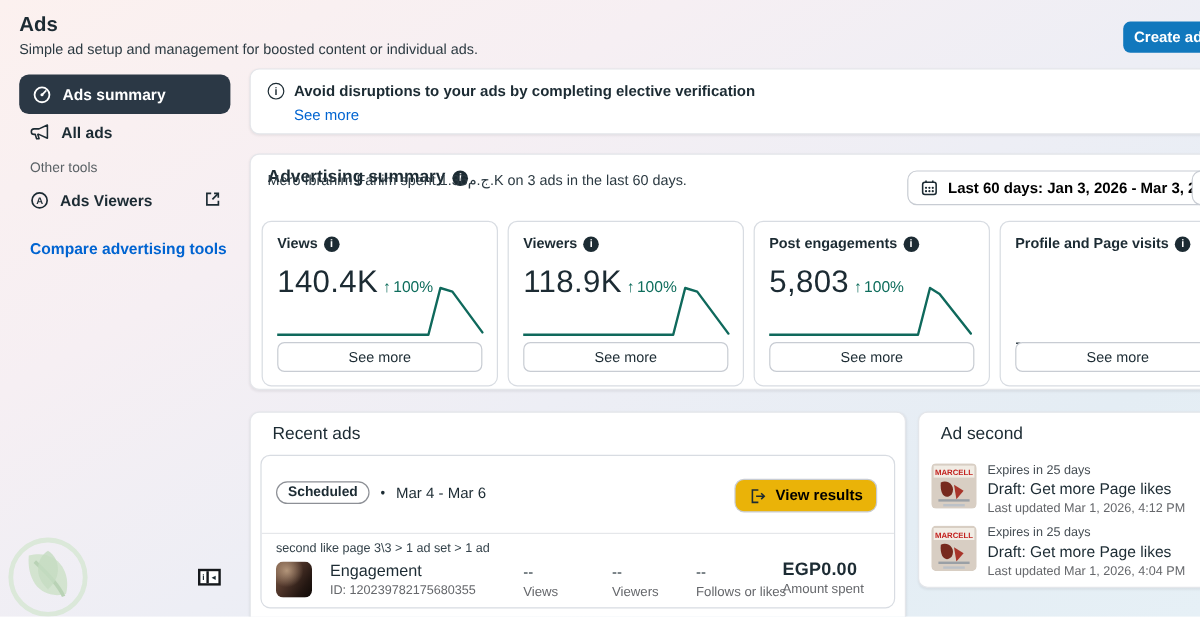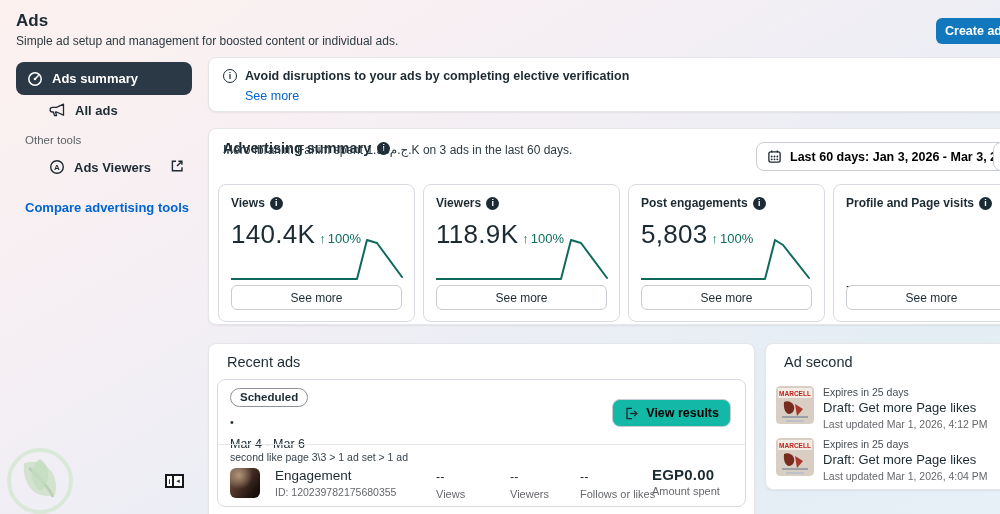--- a/index.html
+++ b/index.html
@@ -22,21 +22,21 @@
   }
 
   
   .side-sel {
     left:16px; top:62px; width:176px; height:33px; background:#2b3845;
     border-radius:8px; color:#fff; display:flex; align-items:center; gap:9px;
     padding-left:11px; font-size:13px; font-weight:bold; cursor:pointer;
   }
   .side-item {
     display:flex; align-items:center; gap:9px; font-size:13px; font-weight:bold;
-    color:#1c2b33; cursor:pointer;margin-left:24px;
+    color:#1c2b33; cursor:pointer;
   }
   .side-allads { left:25px; top:100px; height:20px; }
   .side-label-small { left:25px; top:134px; font-size:11.5px; font-weight:normal; color:#5b6266; }
   .side-adsmgr { left:25px; top:157px; height:20px; width:145px; }
   .ext-icon { left:169px; top:158px; }
   .side-compare { left:25px; top:200px; font-size:13px; font-weight:bold; color:#0064d1; cursor:pointer; }
 
   
   .card {
     position:absolute; background:#fff; border:1px solid #e4e6ea; border-radius:8px;
@@ -81,30 +81,30 @@
     font-size:12px; color:#1c2b33; font-family:inherit; cursor:pointer;
   }
 
   
   .recent-card { left:208px; top:343px; width:547px; height:185px; }
   .section-title { position:absolute; left:18px; top:10px; font-size:14.5px; font-weight:normal; }
   .inner-box {
     position:absolute; left:8px; top:35px; width:529px; height:128px;
     border:1px solid #d8dce2; border-radius:8px;
   }
-  .sched-row { position:absolute; left:12px; top:8px; display:flex; align-items:flex-start; gap:9px;flex-direction:column; }
+  .sched-row { position:absolute; left:12px; top:21px; display:flex; align-items:center; gap:9px; }
   .pill {
     border:1px solid #8d9096; border-radius:999px; padding:2px 9px 3px;
     font-size:11.5px; font-weight:bold; cursor:default;
   }
   .dot-sep { font-size:11px; color:#1c2b33; }
   .sched-date { font-size:12.5px; }
   .viewres-btn {
     position:absolute; right:14px; top:19px; height:28px; padding:0 11px;
-    display:flex; align-items:center; gap:7px; background:#14b8a6;
+    display:flex; align-items:center; gap:7px; background:#eab308;
     border:1px solid #c8ccd3; border-radius:8px; font-size:12.5px; font-weight:bold;
     font-family:inherit; cursor:pointer;
   }
   .inner-div { position:absolute; left:0; right:0; top:64px; border-top:1px solid #e5e7ea; }
   .crumb { position:absolute; left:12px; top:71px; font-size:10.5px; color:#35434b; }
   .ad-thumb {
     position:absolute; left:12px; top:88px; width:30px; height:30px; border-radius:6px;
     background:
       radial-gradient(circle at 30% 25%, rgba(200,170,140,.8), rgba(0,0,0,0) 45%),
       linear-gradient(125deg,#7c5b46 0%,#4f352a 40%,#241712 75%,#0f0a07 100%);

